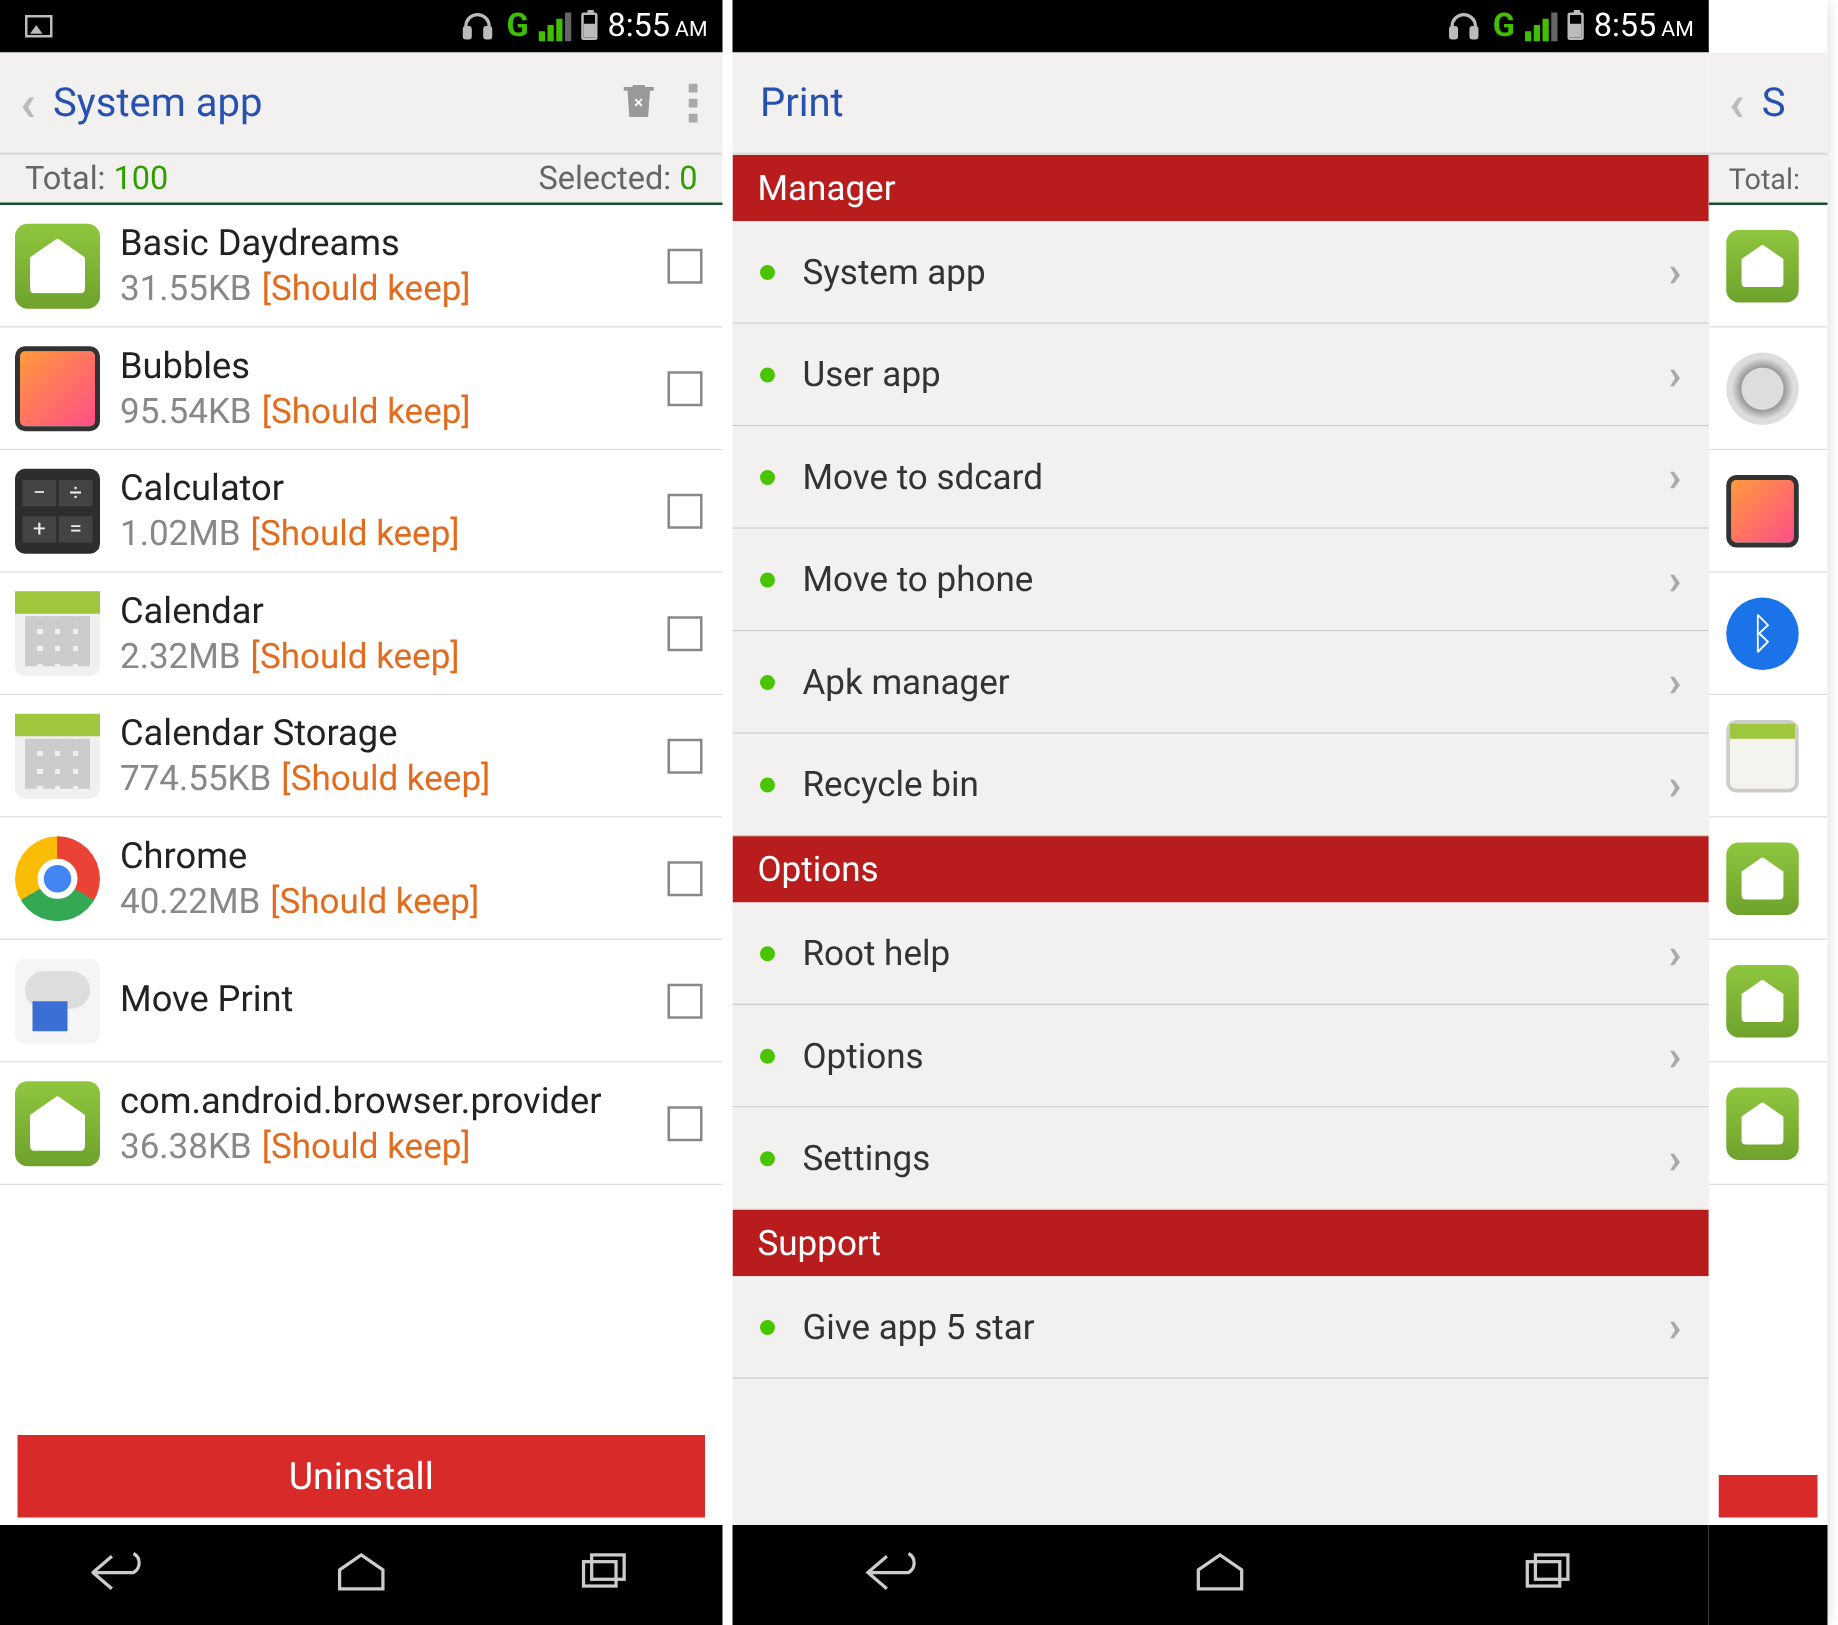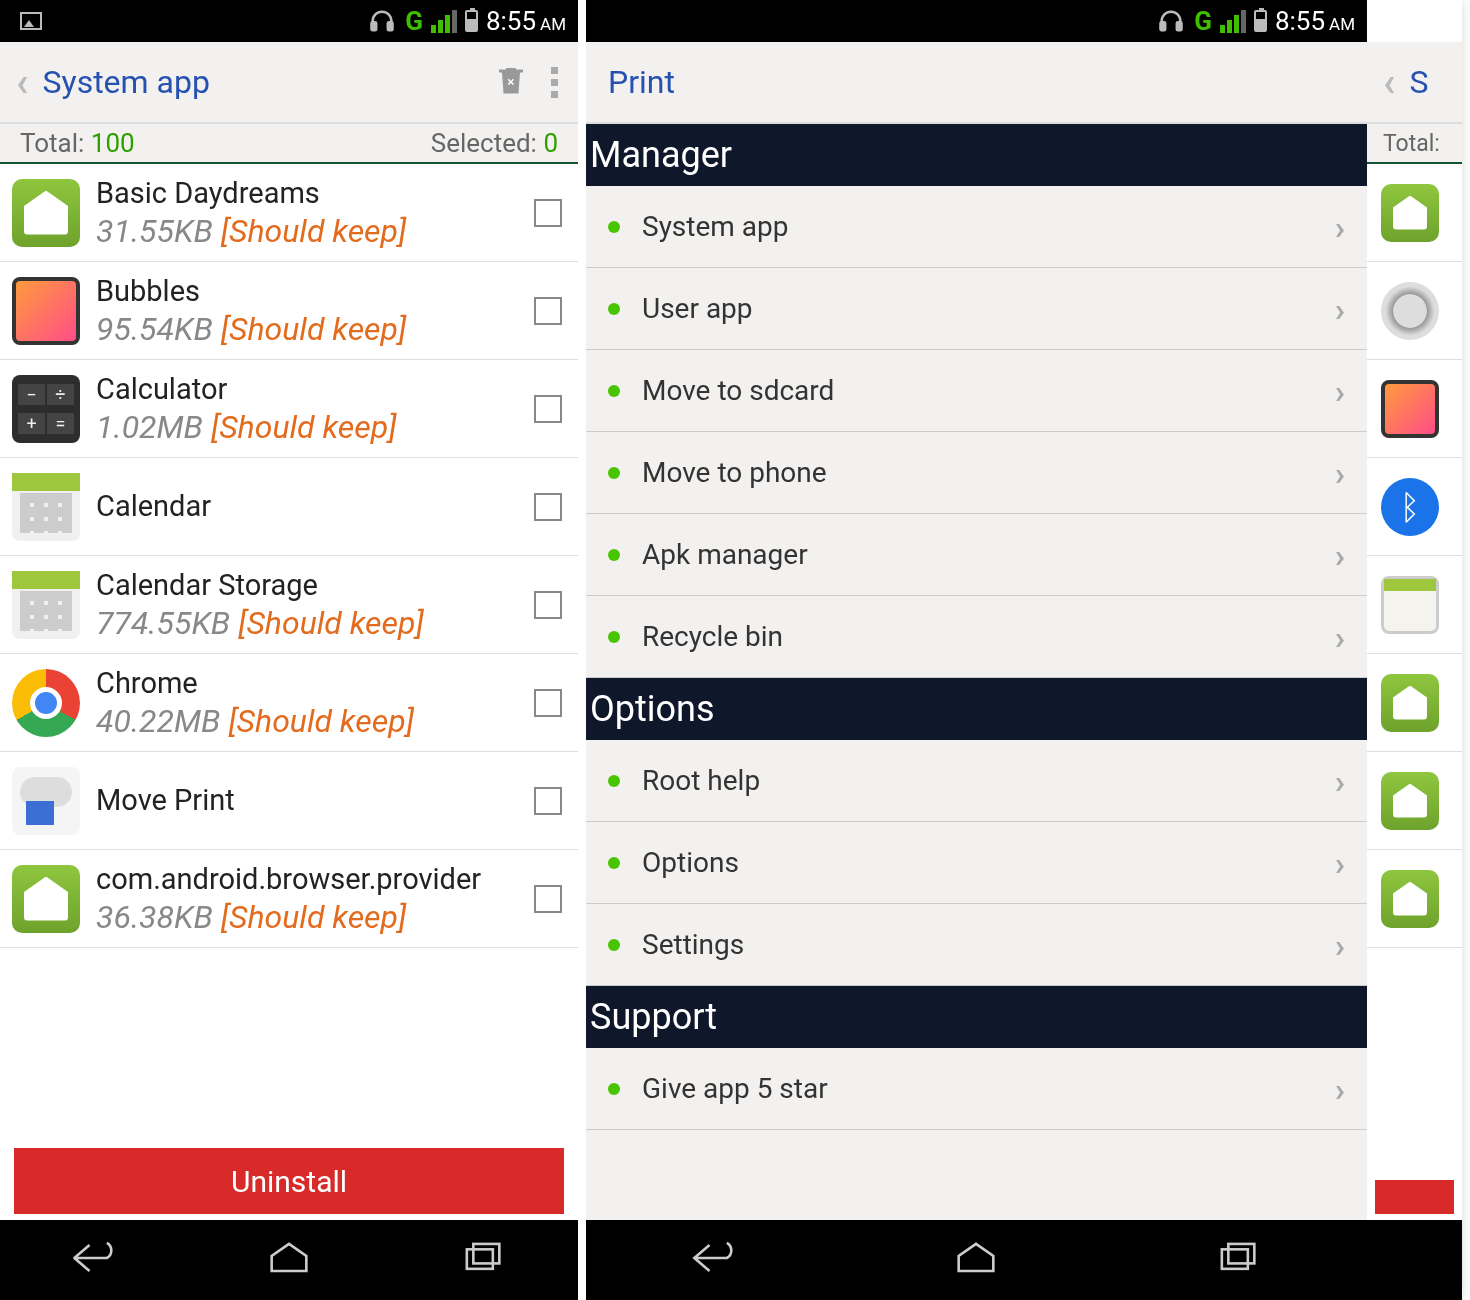--- a/index.html
+++ b/index.html
@@ -27,30 +27,30 @@
   .dots { display: flex; flex-direction: column; gap: 5px; padding: 4px;}
   .dots i { width: 7px; height: 7px; background: #aaa; }
   .counter { height: 40px; background: #f2f1ef; display: flex; padding: 0 20px; align-items: center; font-size: 26px; color: #666; border-bottom: 2px solid #14532d;}
   .counter .sp { flex: 1;}
   .counter .val-g { color: #2f9f00; }
   .app-list { flex: 1; overflow: hidden; background: #fff;}
   .app-row { display: flex; align-items: center; padding: 10px 16px 10px 12px; border-bottom: 1px solid #ddd; min-height: 98px;}
   .app-icon { width: 68px; height: 68px; margin-right: 16px; flex-shrink: 0; border-radius: 8px; display: flex; align-items: center; justify-content: center;}
   .app-info { flex: 1; }
   .app-name { font-size: 29px; color: #222; margin-bottom: 2px;}
-  .app-sub { font-size: 32px; font-style: italic; }
+  .app-sub { font-size: 28px; }
   .app-size { color: #888; }
   .app-keep { color: #e36b1e; margin-left: 8px;}
   .app-chk { width: 28px; height: 28px; border: 2px solid #888; flex-shrink: 0; margin-left: 8px;}
   .uninstall-btn { height: 66px; background: #d92a2a; color: #fff; font-size: 30px; display: flex; align-items: center; justify-content: center; margin: 0 14px 6px;}
   .nav-bar { height: 80px; background: #000; display: flex; align-items: center; justify-content: space-around;}
   .nav-bar svg { width: 52px; height: 40px; }
   
   .menu-list { flex: 1; background: #f2f1ef; overflow: hidden;}
-  .menu-section { background: #0f172a; color: #fff; font-size: 36px; padding: 10px 4px;}
+  .menu-section { background: #b91c1c; color: #fff; font-size: 28px; padding: 10px 20px;}
   .menu-row { display: flex; align-items: center; padding: 0 22px; height: 82px; border-bottom: 1px solid #ccc; background: #f2f1ef;}
   .menu-dot { width: 12px; height: 12px; border-radius: 50%; background: #49c400; margin-right: 22px;}
   .menu-label { flex: 1; font-size: 28px; color: #333;}
   .menu-chev { color: #aaa; font-size: 34px; font-weight: bold;}
   
   .peek { width: 95px; display: flex; flex-direction: column; background: #fff; box-shadow: -4px 0 14px rgba(0,0,0,.28);}
   .peek .header { padding-left: 18px;}
   .peek-row { height: 98px; border-bottom: 1px solid #ddd; display: flex; align-items: center; padding-left: 14px;}
   .peek-row .app-icon { width: 58px; height: 58px; margin: 0;}
   .peek-un { height: 34px; background: #d92a2a; margin: 0 8px 6px;}
@@ -153,20 +153,21 @@
         <div class="app-info">
           <div class="app-name">Calculator</div>
           <div class="app-sub"><span class="app-size">1.02MB</span><span class="app-keep">[Should keep]</span></div>
         </div>
         <div class="app-chk"></div>
       </div>
       <div class="app-row">
         <div class="app-icon ic-cal"></div>
         <div class="app-info">
           <div class="app-name">Calendar</div>
+          <div class="app-sub"><span class="app-size">2.32MB</span><span class="app-keep">[Should keep]</span></div>
         </div>
         <div class="app-chk"></div>
       </div>
       <div class="app-row">
         <div class="app-icon ic-cal"></div>
         <div class="app-info">
           <div class="app-name">Calendar Storage</div>
           <div class="app-sub"><span class="app-size">774.55KB</span><span class="app-keep">[Should keep]</span></div>
         </div>
         <div class="app-chk"></div>

